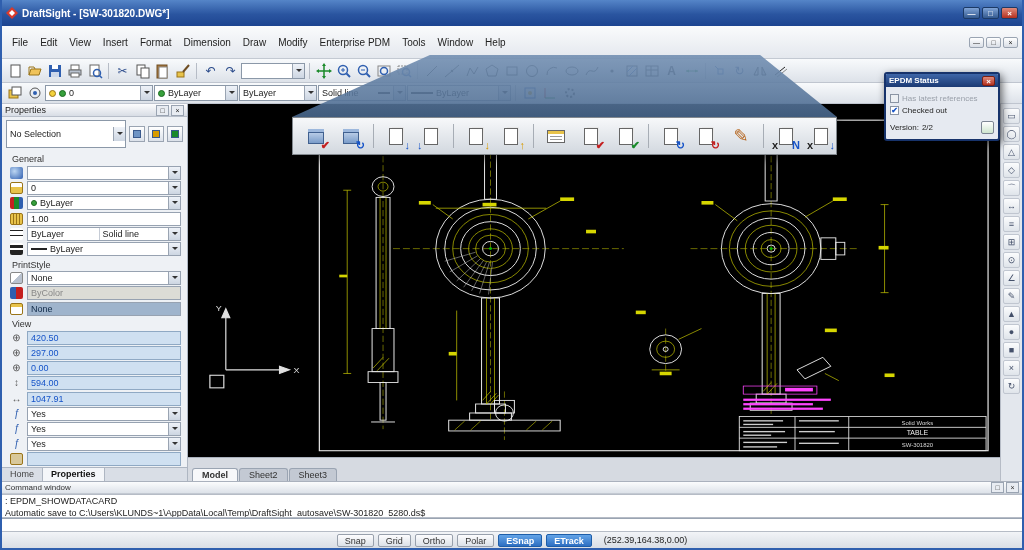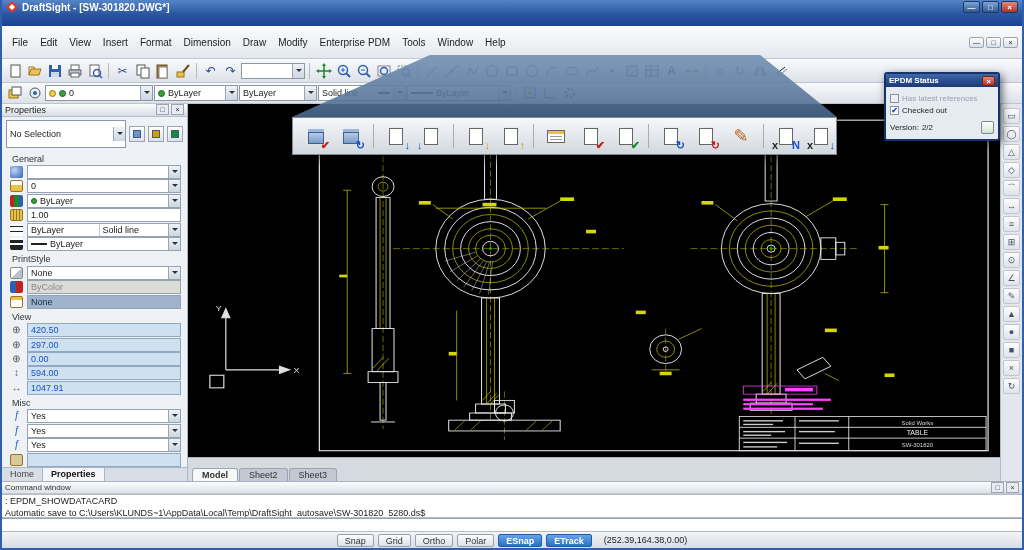--- a/index.html
+++ b/index.html
@@ -1,20 +1,20 @@
 <!DOCTYPE html>
 <html><head>
 <meta charset="utf-8">
 <style>
 *{box-sizing:border-box;margin:0;padding:0}
 html,body{width:1024px;height:550px;overflow:hidden}
 body{font-family:"Liberation Sans",sans-serif;font-size:11px;background:#1d4490;color:#222}
 .app{position:relative;width:1024px;height:550px;display:flex;flex-direction:column;background:#e7ebf2;border:2px solid #2f5fae;border-top:none}
 
-.titlebar{height:16px;background:linear-gradient(#5585c8,#2a55a0 55%,#1d4490);color:#fff;display:flex;align-items:flex-end;padding:13px 4px;font-size:10px;font-weight:bold;flex:none}
+.titlebar{height:16px;background:linear-gradient(#5585c8,#2a55a0 55%,#1d4490);color:#fff;display:flex;align-items:center;padding:13px 4px;font-size:10px;font-weight:bold;flex:none}
 .titlebar .ticon{width:12px;height:12px;margin-right:4px}
 .titlebar .title{flex:1;white-space:nowrap;overflow:hidden}
 .winbtns{display:flex;gap:2px}
 .winbtn{width:17px;height:12px;font-size:8px;line-height:11px;text-align:center;color:#fff;background:linear-gradient(#7fa3d6,#33598f);border:1px solid #1c3providers a66;border:1px solid #1c3a66;border-radius:2px;cursor:default}
 .winbtn.close{background:linear-gradient(#e08a7a,#b43020)}
 .menubar{height:33px;background:linear-gradient(#fafbfc,#e4e8ee);display:flex;align-items:center;padding:0 4px;border-bottom:1px solid #c3c9d2;font-size:10px;flex:none}
 .mi{padding:0 6px;height:15px;line-height:15px}
 .menubar .spring{flex:1}
 .mdibtn{width:15px;height:11px;font-size:7px;line-height:10px;text-align:center;border:1px solid #9aa4b2;background:linear-gradient(#fff,#d9dee6);margin-left:2px;border-radius:2px}
 
@@ -521,21 +521,20 @@
             <span>594.00</span>
           </div>
         </div>
       <div class="prow">
           <span class="picon" style="color:#555;font-size:10px;line-height:12px;text-align:center">↔</span>
         <div class="pfield blue">
             <span>1047.91</span>
           </div>
         </div>
 
-      <div class="psec">Misc</div>
       <div class="prow">
           <span class="picon" style="color:#2f5fb0;font-size:10px;line-height:12px;text-align:center;font-style:italic">ƒ</span>
         <div class="pfield">
             <span>Yes</span>
             <span class="arr"></span>
           </div>
         </div>
       <div class="prow">
           <span class="picon" style="color:#2f5fb0;font-size:10px;line-height:12px;text-align:center;font-style:italic">ƒ</span>
         <div class="pfield">

